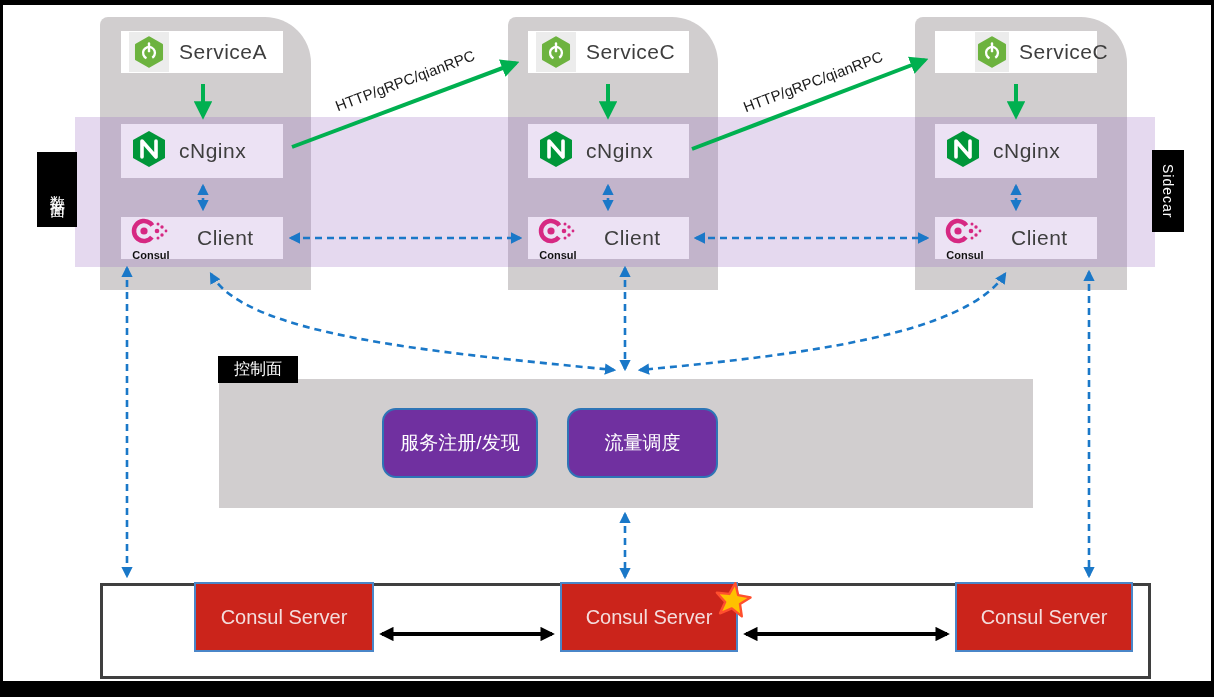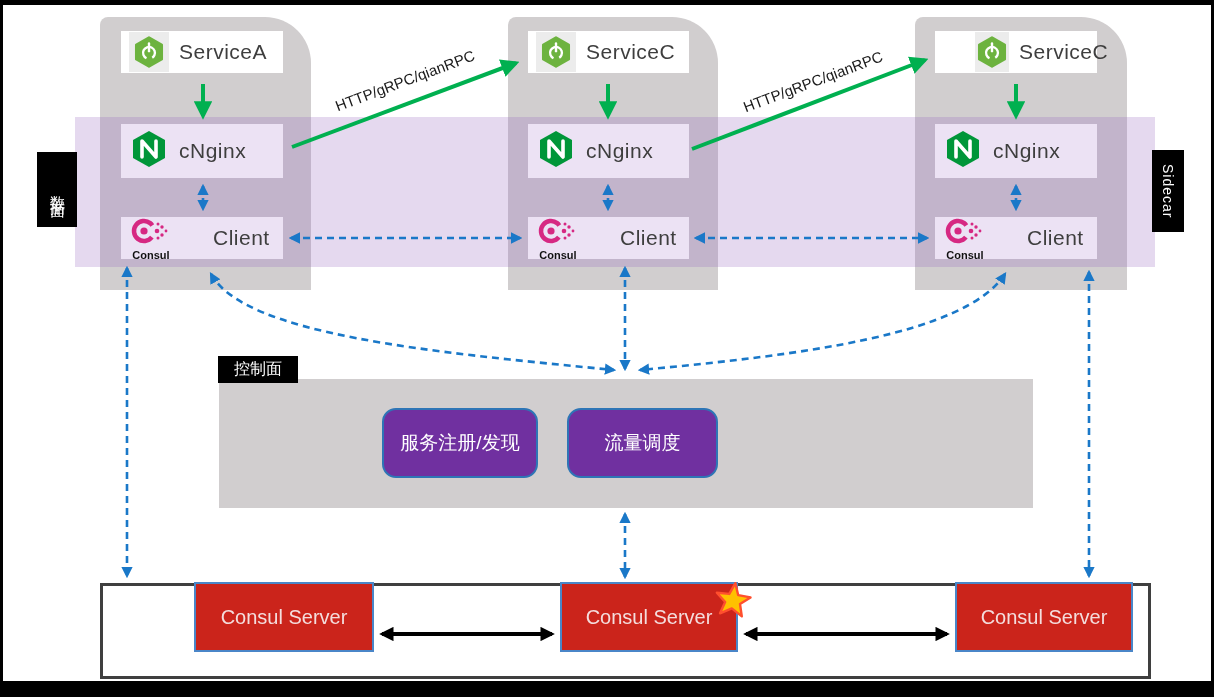--- a/index.html
+++ b/index.html
@@ -13,21 +13,21 @@
   
   .band{position:absolute;left:75px;top:117px;width:1080px;height:150px;
         background:rgba(150,105,190,0.25);z-index:2;}
 
   .node{position:absolute;display:flex;align-items:center;gap:10px;padding-left:8px;
         box-sizing:border-box;z-index:3;}
   .node .label{font-size:21px;color:#3e3e3e;letter-spacing:.5px;}
   .service-node{background:#ffffff;top:31px;height:42px;}
   .proxy-node{background:#ece2f4;top:124px;height:54px;}
   .client-node{background:#ece2f4;top:217px;height:42px;}
-  .client-node .label{margin-left:30px;}
+  .client-node .label{margin-left:14px;}
 
   .icon-spring{width:40px;height:40px;background:#ececec;display:flex;align-items:center;justify-content:center;}
   .consul-wrap{position:relative;width:44px;height:42px;margin-top:-2px;}
   .consul-word{position:absolute;left:0;bottom:-3px;width:44px;text-align:center;
                font-size:11px;font-weight:bold;color:#111;letter-spacing:0;}
 
   
   .tag{position:absolute;background:#000;color:#fff;display:flex;align-items:center;
        justify-content:center;z-index:4;}
   .tag-vert-cjk{writing-mode:vertical-rl;text-orientation:upright;font-size:15px;letter-spacing:4px;}

